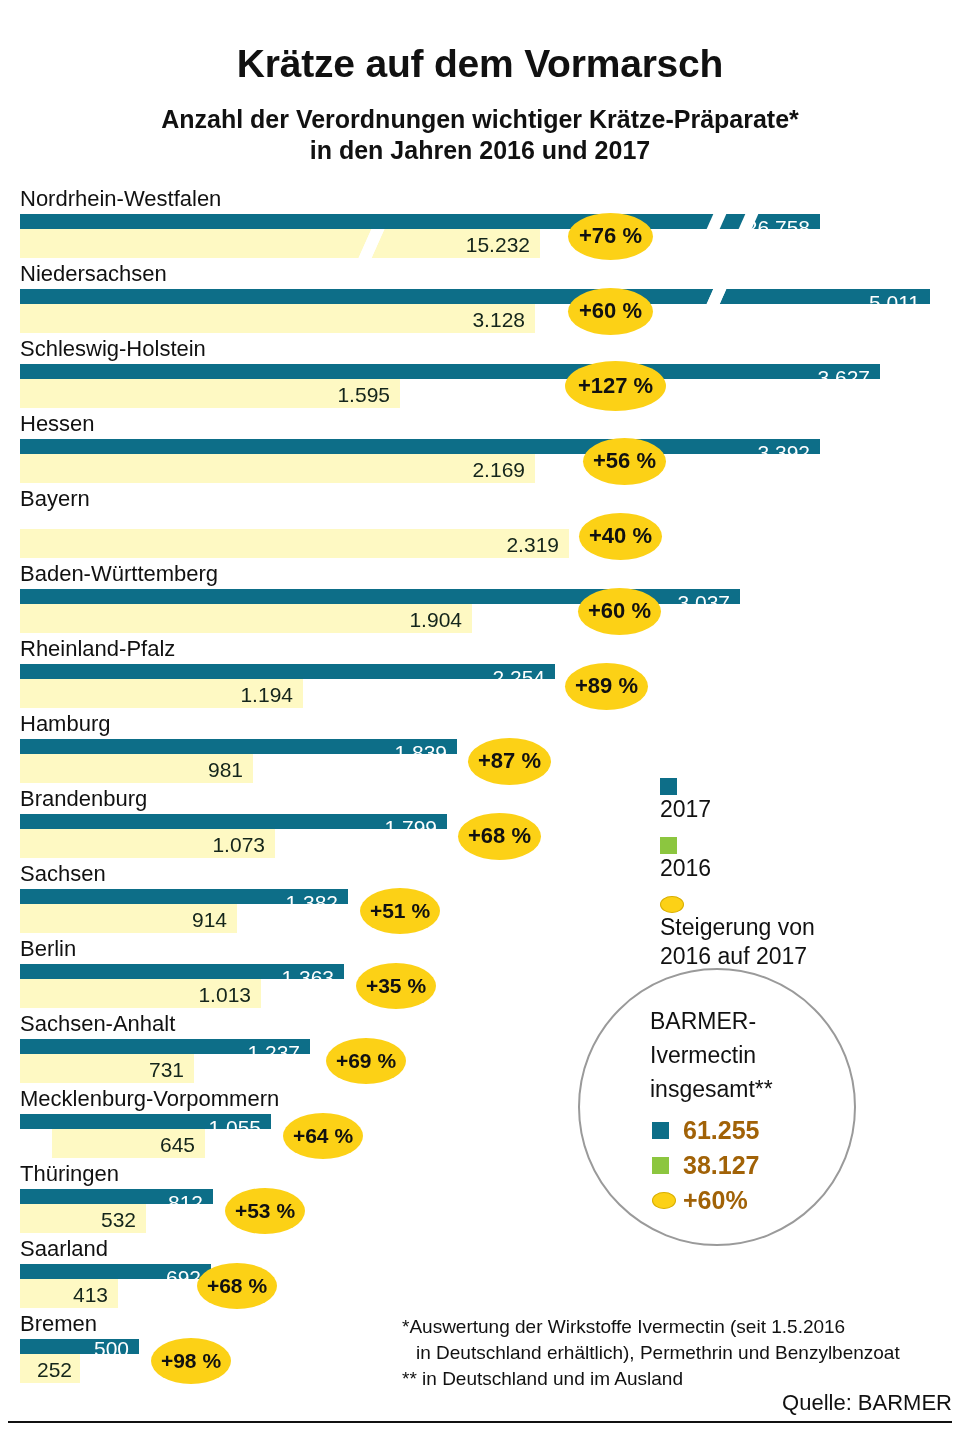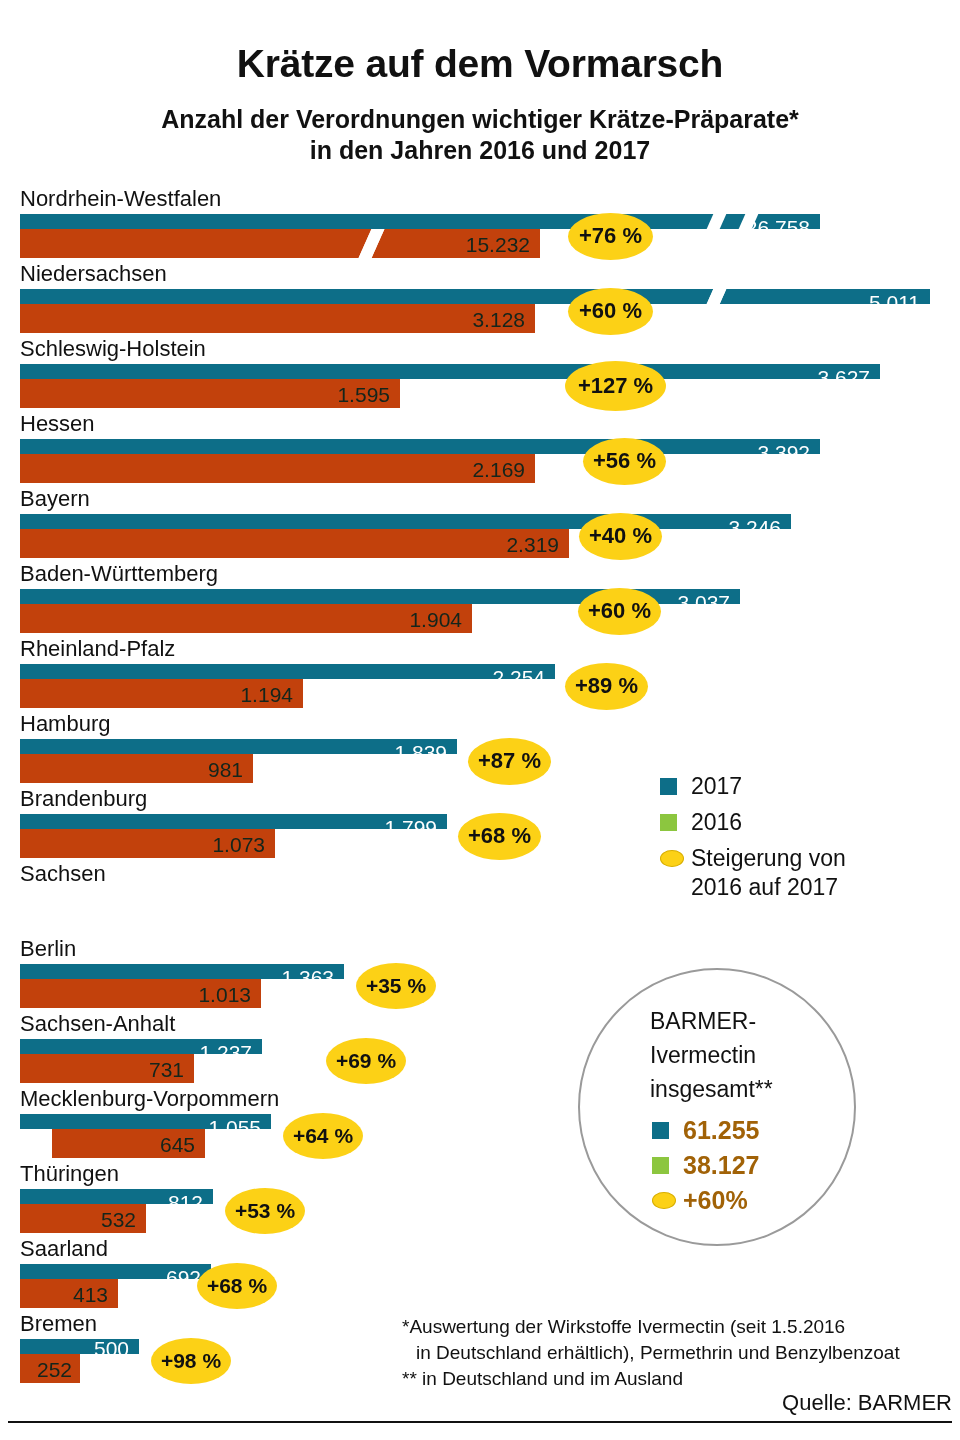--- a/index.html
+++ b/index.html
@@ -36,21 +36,21 @@
     color: #111; white-space: nowrap;
   }
   .bars { position: absolute; left: 20px; top: 28px; height: 44px; width: 930px; }
 
   .bar {
     position: absolute; left: 0;
     display: flex; align-items: center; justify-content: flex-end;
     overflow: visible;
   }
   .bar-2017 { top: 0; height: 15px; background: #0d6e88; }
-  .bar-2016 { top: 15px; height: 29px; background: #c2410c; }
+  .bar-2016 { top: 15px; height: 29px; background: #fef9c3; }
 
   .bar-val {
     position: absolute; right: 10px;
     font-size: 21px; font-weight: normal; white-space: nowrap;
     line-height: 1;
   }
   .bar-2017 .bar-val { color: #ffffff; top: 3px; font-size: 21px; }
   .bar-2016 .bar-val { color: #14251b; top: 5px; }
   .bar-2016.tiny .bar-val { right: 8px; }
 
@@ -71,21 +71,21 @@
     background: #fcd116;
     border-radius: 50%;
     display: flex; align-items: center; justify-content: center;
     font-weight: bold; color: #111;
     white-space: nowrap;
     z-index: 6;
   }
 
   
   .legend { position: absolute; left: 660px; top: 772px; }
-  .legend-row { display: flex; align-items: flex-start; margin-bottom: 7px; }
+  .legend-row { display: flex; align-items: flex-start; margin-bottom: 7px; flex-direction: column; }
   .sw { width: 17px; height: 17px; margin-right: 14px; margin-top: 6px; flex: none; }
   .sw.teal { background: #0d6e88; }
   .sw.green { background: #8cc63f; }
   .sw.yellow { width: 24px; height: 17px; border-radius: 50%; background: #fcd116;
                border: 1px solid #d8ae00; margin-right: 7px; }
   .legend-txt { font-size: 23px; line-height: 29px; color: #111; }
 
   
   .circle {
     position: absolute; left: 578px; top: 968px;
@@ -178,23 +178,20 @@
           </div>
           <div class="bar bar-2016" style="width: 515px;">
             <span class="bar-val">2.169</span>
           </div>
           <div class="bubble" style="left: 563px; width: 83px; height: 47px; top: -1.5px; font-size: 22px;">+56 %</div>
         </div>
       </div>
       <div class="row">
         <div class="row-label">Bayern</div>
         <div class="bars">
-          <div class="bar bar-2017" style="width: 771px;">
-            <span class="bar-val">3.246</span>
-          </div>
           <div class="bar bar-2016" style="width: 549px;">
             <span class="bar-val">2.319</span>
           </div>
           <div class="bubble" style="left: 559px; width: 83px; height: 47px; top: -1.5px; font-size: 22px;">+40 %</div>
         </div>
       </div>
       <div class="row">
         <div class="row-label">Baden-Württemberg</div>
         <div class="bars">
           <div class="bar bar-2017" style="width: 720px;">
@@ -237,37 +234,46 @@
             <span class="bar-val">1.799</span>
           </div>
           <div class="bar bar-2016" style="width: 255px;">
             <span class="bar-val">1.073</span>
           </div>
           <div class="bubble" style="left: 438px; width: 83px; height: 47px; top: -1.5px; font-size: 22px;">+68 %</div>
         </div>
       </div>
       <div class="row">
         <div class="row-label">Sachsen</div>
+        <div class="bars">
+          <div class="bar bar-2017" style="width: 328px;">
+            <span class="bar-val">1.382</span>
+          </div>
+          <div class="bar bar-2016" style="width: 217px;">
+            <span class="bar-val">914</span>
+          </div>
+          <div class="bubble" style="left: 340px; width: 80px; height: 46px; top: -1px; font-size: 21px;">+51 %</div>
+        </div>
       </div>
       <div class="row">
         <div class="row-label">Berlin</div>
         <div class="bars">
           <div class="bar bar-2017" style="width: 324px;">
             <span class="bar-val">1.363</span>
           </div>
           <div class="bar bar-2016" style="width: 241px;">
             <span class="bar-val">1.013</span>
           </div>
           <div class="bubble" style="left: 336px; width: 80px; height: 46px; top: -1px; font-size: 21px;">+35 %</div>
         </div>
       </div>
       <div class="row">
         <div class="row-label">Sachsen-Anhalt</div>
         <div class="bars">
-          <div class="bar bar-2017" style="width: 242px; text-align: right;">
+          <div class="bar bar-2017" style="width: 290px; text-align: right;">
             <span class="bar-val">1.237</span>
           </div>
           <div class="bar bar-2016" style="width: 174px;">
             <span class="bar-val">731</span>
           </div>
           <div class="bubble" style="left: 306px; width: 80px; height: 46px; top: -1px; font-size: 21px;">+69 %</div>
         </div>
       </div>
       <div class="row">
         <div class="row-label">Mecklenburg-Vorpommern</div>

